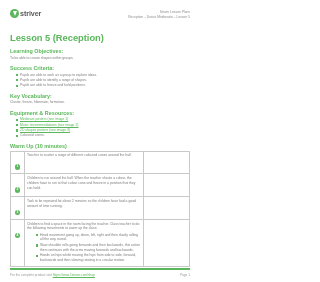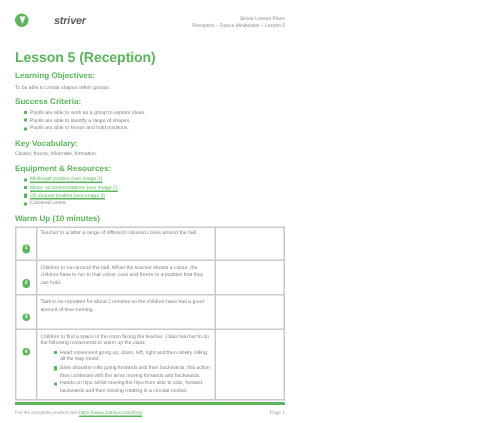--- a/index.html
+++ b/index.html
@@ -24,22 +24,21 @@
 
   
   .header {
     display: flex;
     align-items: flex-start;
     justify-content: space-between;
     height: 18px;
   }
   .logo {
     display: flex;
-    gap: 17px;
-    font-style: italic;
+    gap: 1px;
   }
   .logo-mark {
     width: 9px;
     height: 9px;
     border-radius: 50%;
     background: #5bb75b;
     position: relative;
     flex: none;
   }
   .logo-mark::after {

